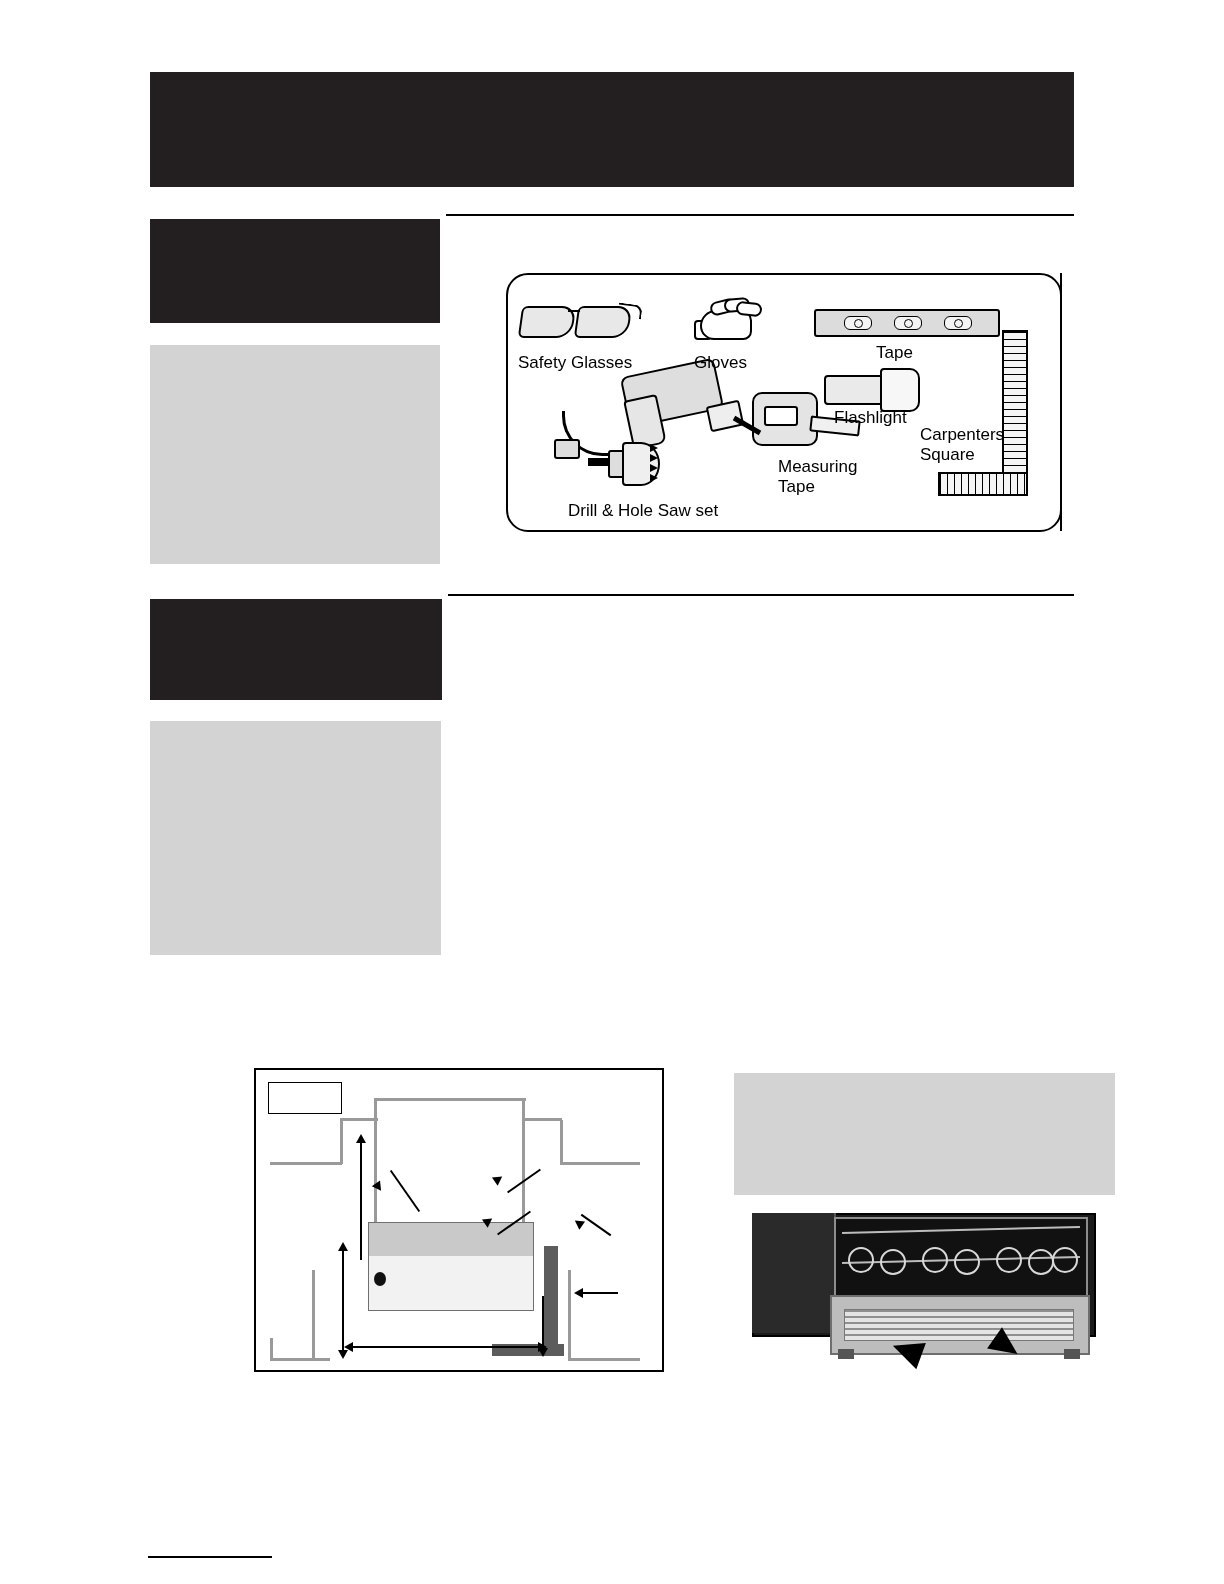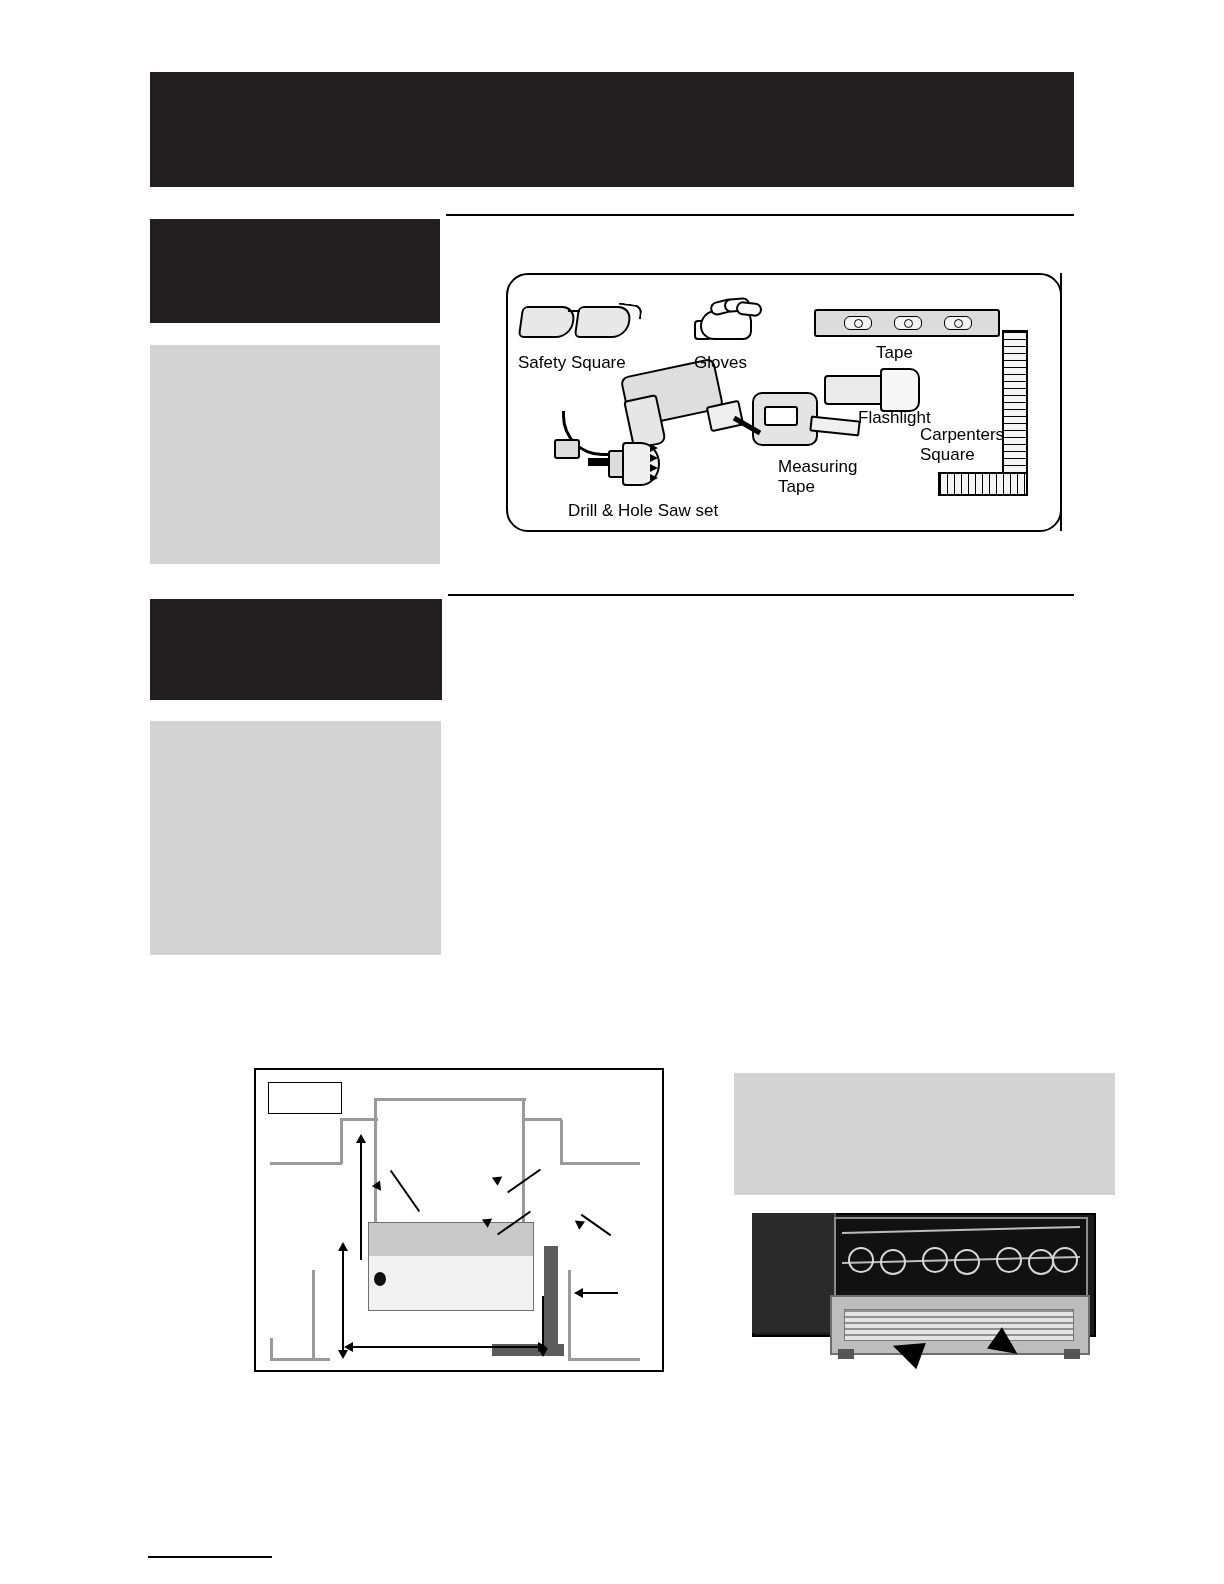--- a/index.html
+++ b/index.html
@@ -535,24 +535,24 @@
     </div>
   </div>
 
   <div class="square" style="left:494px;top:55px;">
     <div class="ticks"></div>
   </div>
   <div class="square-h" style="left:430px;top:197px;">
     <div class="ticks-h"></div>
   </div>
 
-  <div class="tool-label" style="left:10px;top:78px;">Safety Square</div>
+  <div class="tool-label" style="left:10px;top:78px;">Safety Glasses</div>
   <div class="tool-label" style="left:186px;top:78px;">Gloves</div>
   <div class="tool-label" style="left:368px;top:68px;">Tape</div>
-  <div class="tool-label" style="left:326px;top:133px;margin-left:24px;">Flashlight</div>
+  <div class="tool-label" style="left:326px;top:133px;">Flashlight</div>
   <div class="tool-label" style="left:270px;top:182px;">Measuring
 Tape</div>
   <div class="tool-label" style="left:412px;top:150px;">Carpenters
 Square</div>
   <div class="tool-label" style="left:60px;top:226px;">Drill &amp; Hole Saw set</div>
 </div>
 <div class="tools-right-rule"></div>
 
 <div class="rule rule-2"></div>
 

